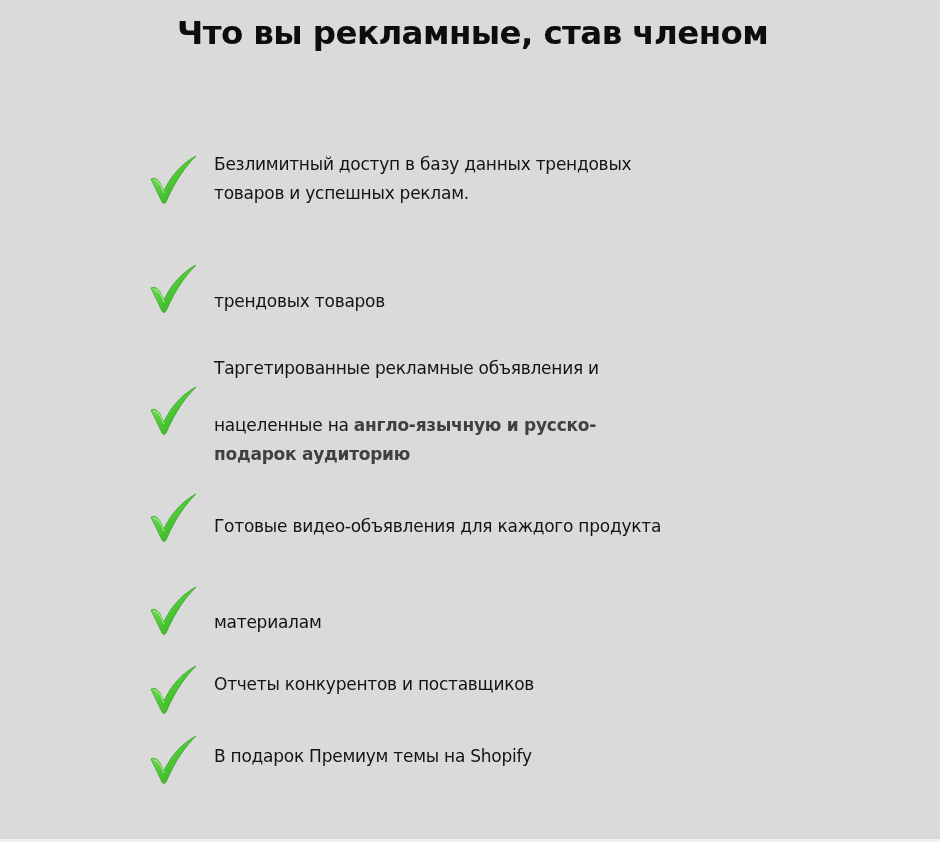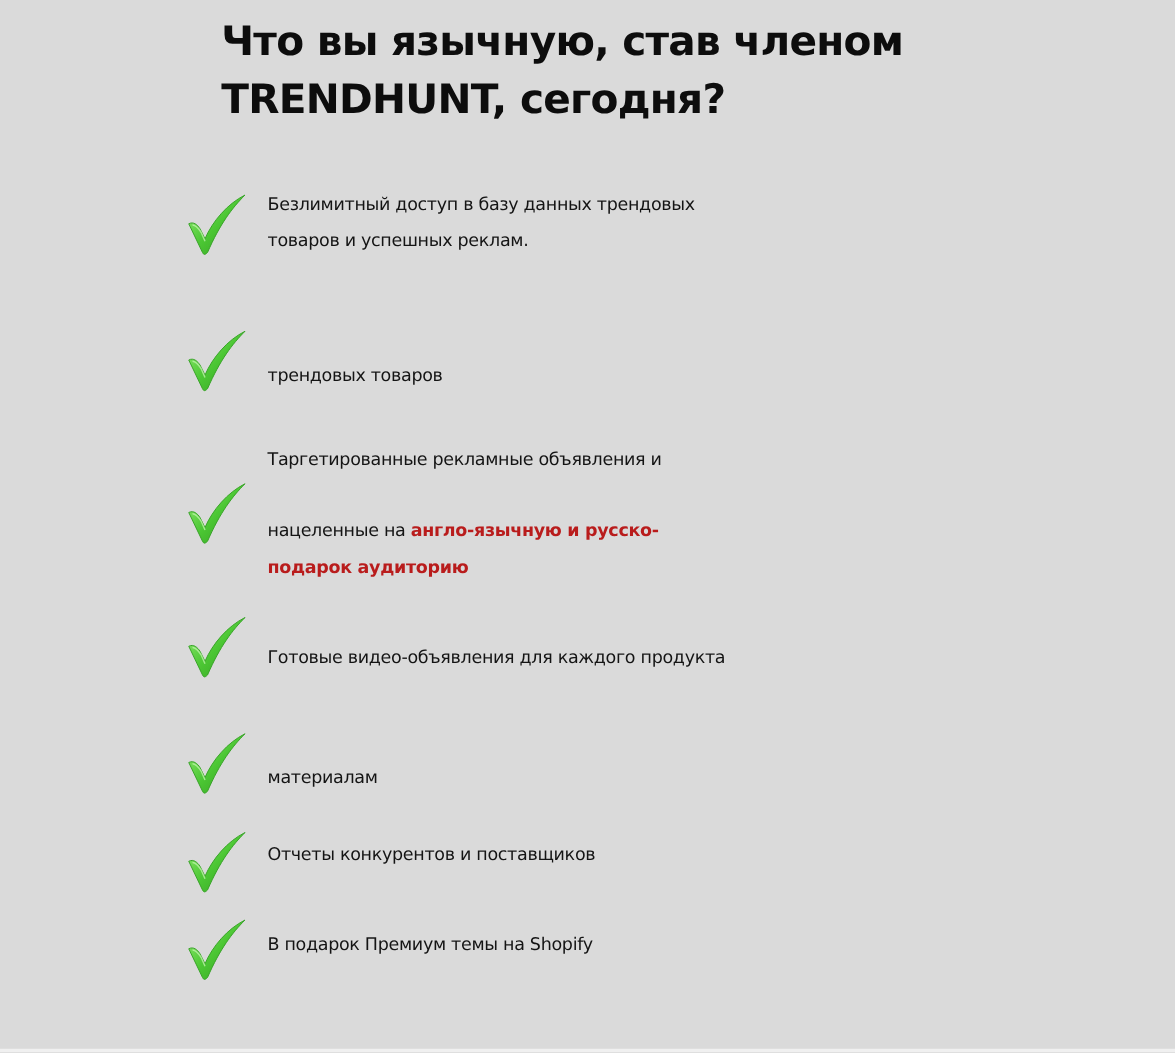--- a/index.html
+++ b/index.html
@@ -22,45 +22,44 @@
     color: #0d0d0d; margin: 0;
   }
   .item {
     position: absolute; left: 150px; width: 620px;
   }
   .check {
     position: absolute; left: 0; width: 48px; height: 50px;
   }
   .text {
     position: absolute; left: 64px; width: 560px;
-    font-size: 14px; line-height: 28.5px; letter-spacing: -0.25px;
+    font-size: 17px; line-height: 28.5px; letter-spacing: -0.25px;
     color: #141414;
   }
-  .text b { font-weight: bold; color: #b91c1c; }
+  .text b { font-weight: bold; color: #404040; }
 </style>
 </head>
 <body>
 
 <svg width="0" height="0" style="position:absolute">
   <defs>
     <linearGradient id="chkGrad" x1="0" y1="0" x2="1" y2="1">
       <stop offset="0" stop-color="#9af07a"></stop>
       <stop offset="0.5" stop-color="#4cc734"></stop>
       <stop offset="1" stop-color="#2f9a1e"></stop>
     </linearGradient>
     <symbol id="chk" viewBox="0 0 48 50">
       <path d="M1 24 C5 22 8 25 10 28 L14 36 C20 22 32 8 46 1 C36 11 26 24 16 47 C14 49 13 49 12 47 Z" fill="url(#chkGrad)" stroke="#3aa42a" stroke-width="0.8"></path>
       <path d="M4 25 C7 25 9 28 11 31 L14 38" fill="none" stroke="#c9f7b5" stroke-width="1.2" opacity="0.7"></path>
     </symbol>
   </defs>
 </svg>
 
 <h1 class="title">
-  <span>Что вы язычную, став членом</span><br>
-  <span>TRENDHUNT, сегодня?</span>
+  <span>Что вы рекламные, став членом</span><br>
 </h1>
 
 <div class="item" style="top:150px;">
   <svg class="check" style="top:5px;">
       <use href="#chk"></use>
     </svg>
   <div class="text" style="top:0;">
     <span>Безлимитный доступ в базу данных трендовых</span><br>
     <span>товаров и успешных реклам.</span>
   </div>

